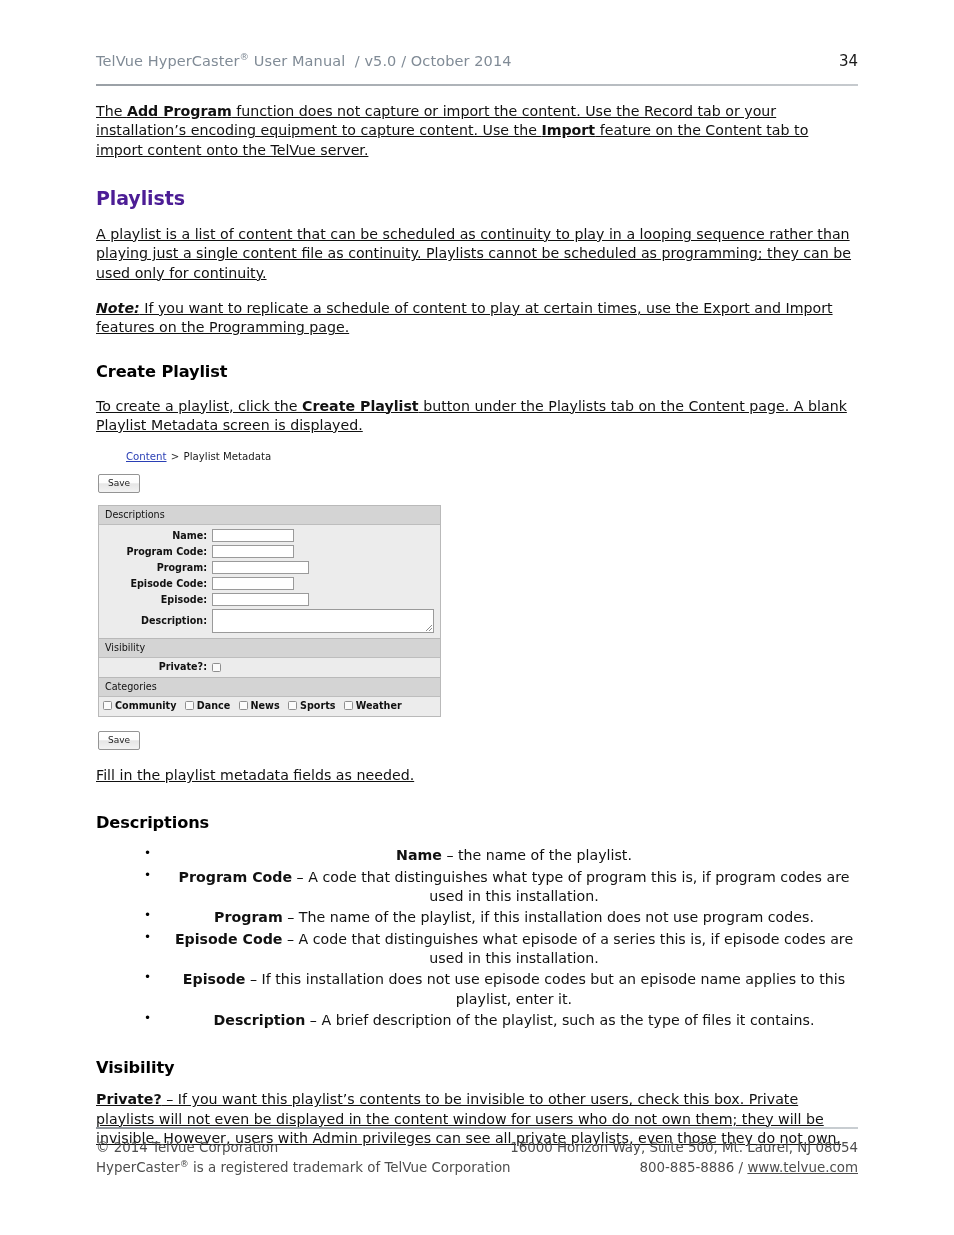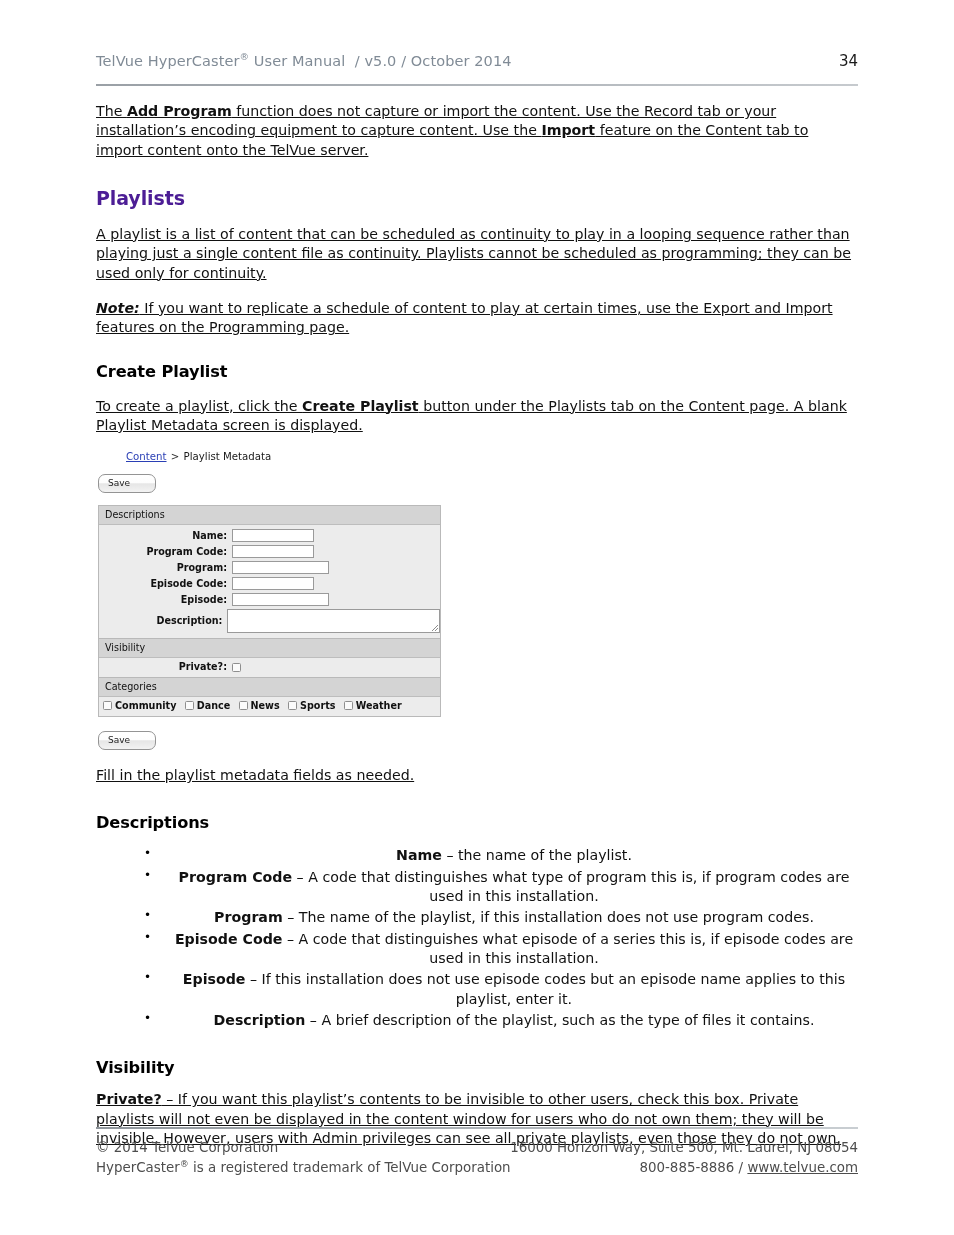--- a/index.html
+++ b/index.html
@@ -125,23 +125,23 @@
     color: #2a3fb5;
     text-decoration: underline;
   }
   .breadcrumb .crumb-sep { color: #333; padding: 0 1px; }
   .breadcrumb .crumb-current { color: #1a1a1a; }
 
   .aqua-button {
     display: inline-block;
     font-size: 9px;
     line-height: 10px;
-    padding: 3px 25px 4px 9px;
+    padding: 3px 9px 4px 9px;
     border: 1px solid #949494;
-    border-radius: 7px;
+    border-radius: 2px;
     background: linear-gradient(to bottom, #ffffff 0%, #fdfdfd 45%, #e6e6e6 52%, #f3f3f3 100%);
     color: #222;
     box-shadow: 0 1px 0 rgba(255,255,255,0.9) inset;
     cursor: default;
     user-select: none;
   }
   .save-top { margin-bottom: 12px; }
   .save-bottom { margin-top: 11px; }
 
   .panel {
@@ -165,21 +165,20 @@
     padding: 4px 0 5px 0;
   }
   .panel-body.compact { padding: 3px 0 4px 0; }
 
   .field-row {
     display: flex;
     align-items: center;
     margin: 0 0 3px 0;
     font-size: 9.6px;
     color: #111;
-    padding-left: 20px;
   }
   .field-row:last-child { margin-bottom: 0; }
   .field-label {
     width: 108px;
     text-align: right;
     padding-right: 5px;
     font-weight: bold;
     color: #111;
     font-size: 9.6px;
     line-height: 12px;

